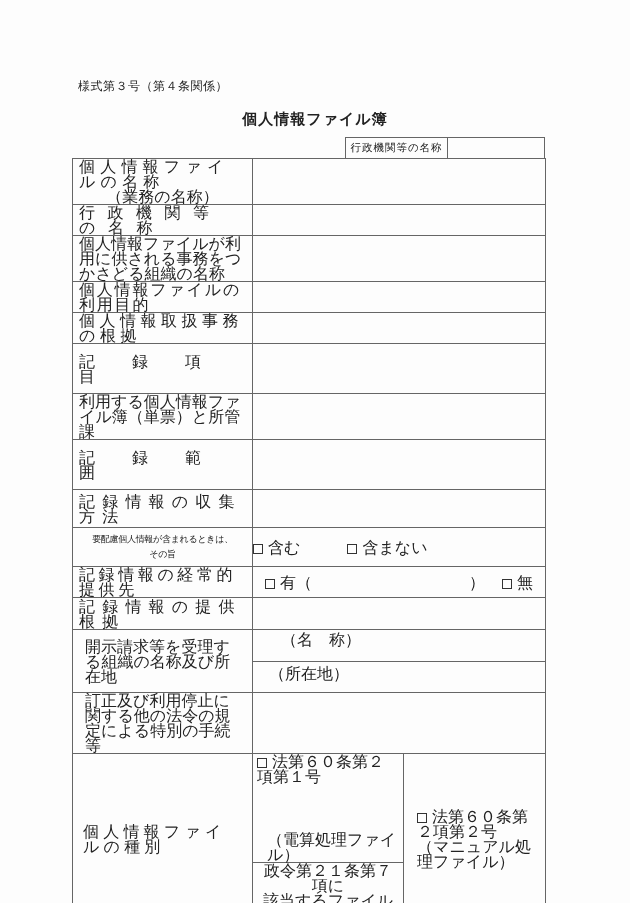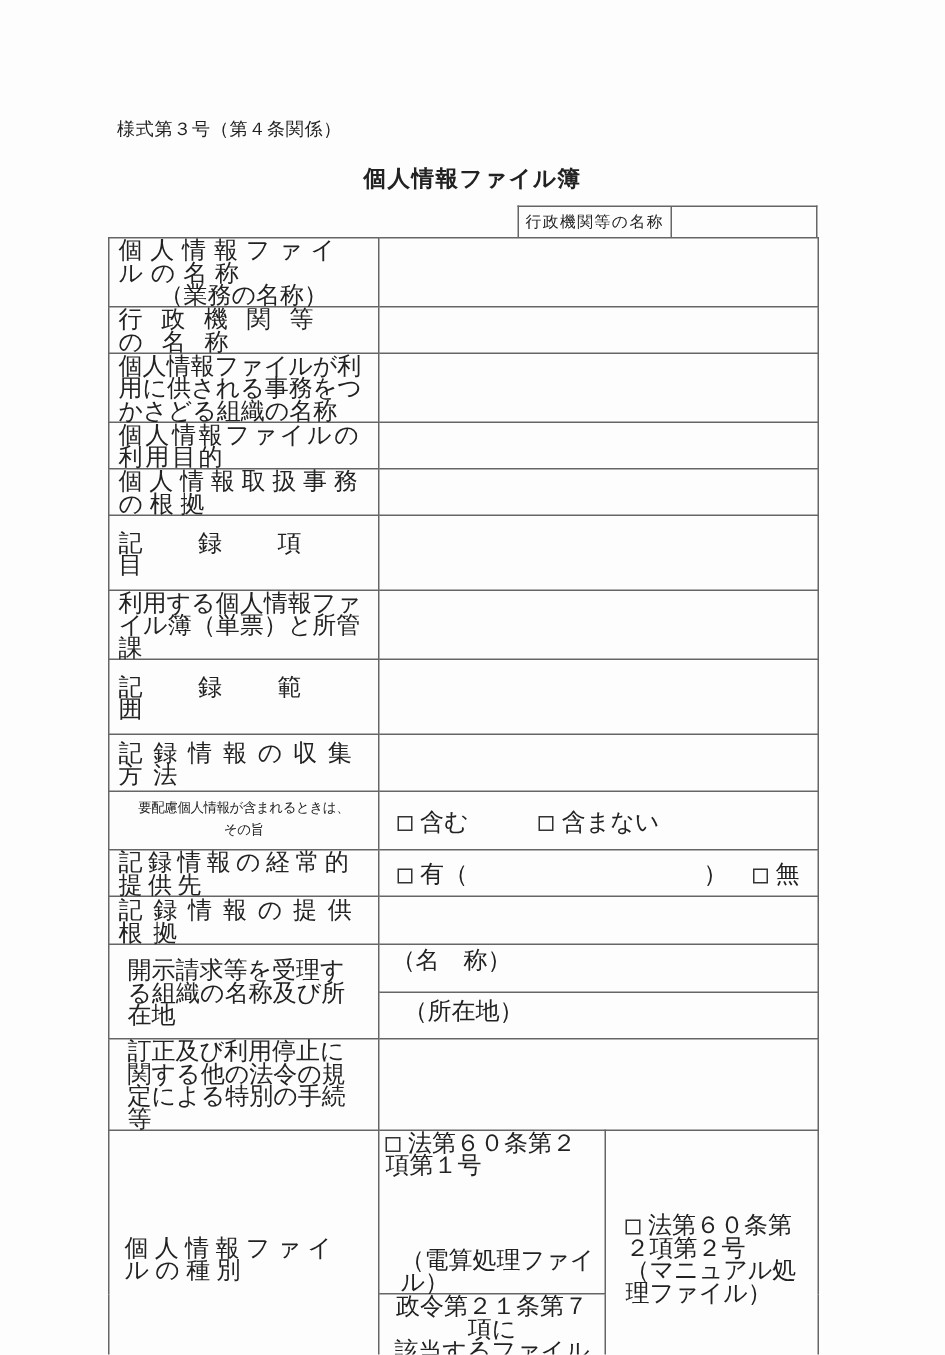--- a/index.html
+++ b/index.html
@@ -85,21 +85,21 @@
     <td colspan="2"></td>
   </tr>
 
   <tr style="height:38px">
     <td class="l"><span style="letter-spacing:7.2px;">記録情報の収集方法</span></td>
     <td colspan="2"></td>
   </tr>
 
   <tr style="height:39px">
     <td class="l small">要配慮個人情報が含まれるときは、その旨</td>
-    <td colspan="2" style="padding-left:12px;">
+    <td colspan="2" style="padding-left:0;">
       <span class="opt"><span class="cb"></span><span>含む</span></span>
       <span class="opt" style="margin-left:42px;"><span class="cb"></span><span>含まない</span></span>
     </td>
   </tr>
 
   <tr style="height:30px">
     <td class="l"><span style="letter-spacing:3.6px;">記録情報の経常的提供先</span></td>
     <td colspan="2" style="padding-left:12px;position:relative;">
       <span class="opt"><span class="cb"></span><span>有（</span></span>
       <span style="display:inline-block;width:150px;"></span>
@@ -108,21 +108,21 @@
     </td>
   </tr>
 
   <tr style="height:32px">
     <td class="l"><span style="letter-spacing:7.2px;">記録情報の提供根拠</span></td>
     <td colspan="2"></td>
   </tr>
 
   <tr style="height:32px">
     <td class="l" rowspan="2" style="padding-left:12px;padding-right:10px;">開示請求等を受理する組織の名称及び所在地</td>
-    <td colspan="2" style="vertical-align:top;padding-top:2px;padding-left:8px;"><span>（名　称）</span></td>
+    <td colspan="2" style="vertical-align:top;padding-top:2px;padding-left:28px;"><span>（名　称）</span></td>
   </tr>
   <tr style="height:31px">
     <td colspan="2" style="vertical-align:top;padding-top:4px;padding-left:16px;"><span>（所在地）</span></td>
   </tr>
 
   <tr style="height:42px">
     <td class="l" style="padding-left:12px;padding-right:10px;">訂正及び利用停止に関する他の法令の規定による特別の手続等</td>
     <td colspan="2"></td>
   </tr>
 

